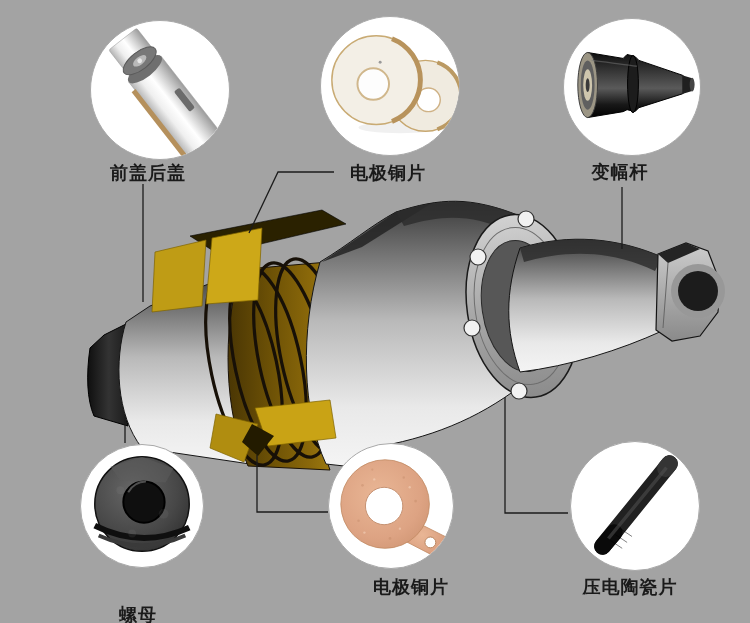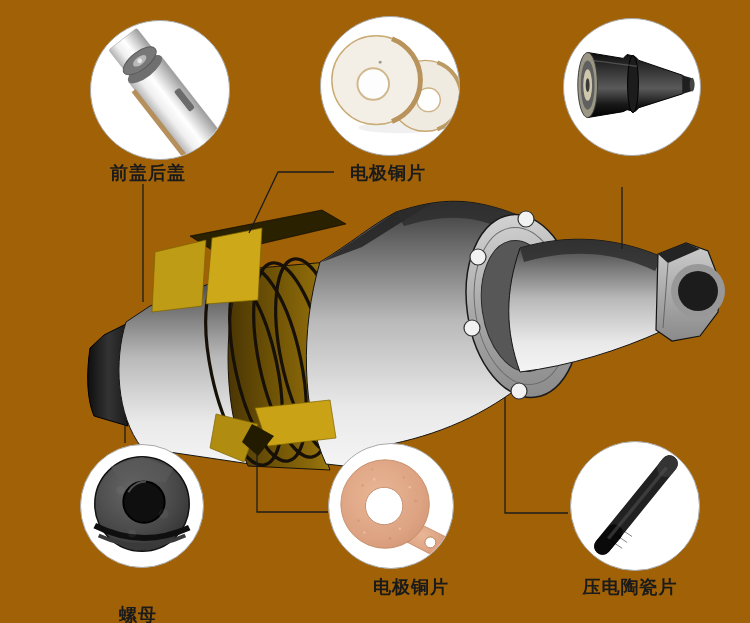--- a/index.html
+++ b/index.html
@@ -1,16 +1,16 @@
 <!DOCTYPE html>
 <html><head>
 <meta charset="utf-8">
 <style>
   html,body{margin:0;padding:0;background:#fff;}
-  #stage{position:relative;width:750px;height:623px;background:#a16207;overflow:hidden;
+  #stage{position:relative;width:750px;height:623px;background:#a3a3a3;overflow:hidden;
          font-family:"DejaVu Sans","Liberation Sans",sans-serif;}
   .callout{position:absolute;border:1px solid #a9a9a9;border-radius:50%;overflow:hidden;background:#fff;box-sizing:border-box;}
   .callout svg{display:block;}
   .part-label{position:absolute;width:160px;text-align:center;font-size:18px;font-weight:700;
               color:#1a1a1a;letter-spacing:1px;white-space:nowrap;}
   #assembly-layer{position:absolute;left:0;top:0;}
 </style>
 </head>
 <body>
 
@@ -244,17 +244,18 @@
       <g stroke="#000" stroke-width="1" opacity=".5">
         <line x1="40" y1="100" x2="52" y2="108"></line>
         <line x1="45" y1="94" x2="57" y2="102"></line>
         <line x1="50" y1="88" x2="62" y2="96"></line>
       </g>
     </svg>
   </div>
 
   <div class="part-label" style="left:68px;top:161px;">前盖后盖</div>
   <div class="part-label" style="left:308px;top:161px;">电极铜片</div>
+  <div class="part-label" style="left:540px;top:160px;">变幅杆</div>
   <div class="part-label" style="left:58px;top:575px;margin-top:28px;">螺母</div>
   <div class="part-label" style="left:331px;top:575px;">电极铜片</div>
   <div class="part-label" style="left:550px;top:575px;">压电陶瓷片</div>
 
 </div>
 
 </body></html>

